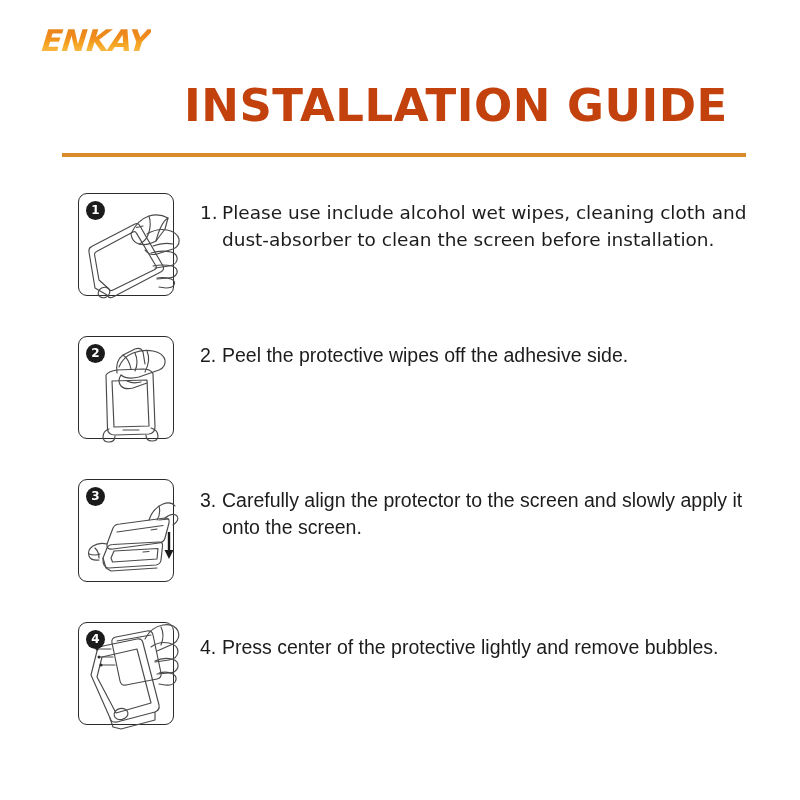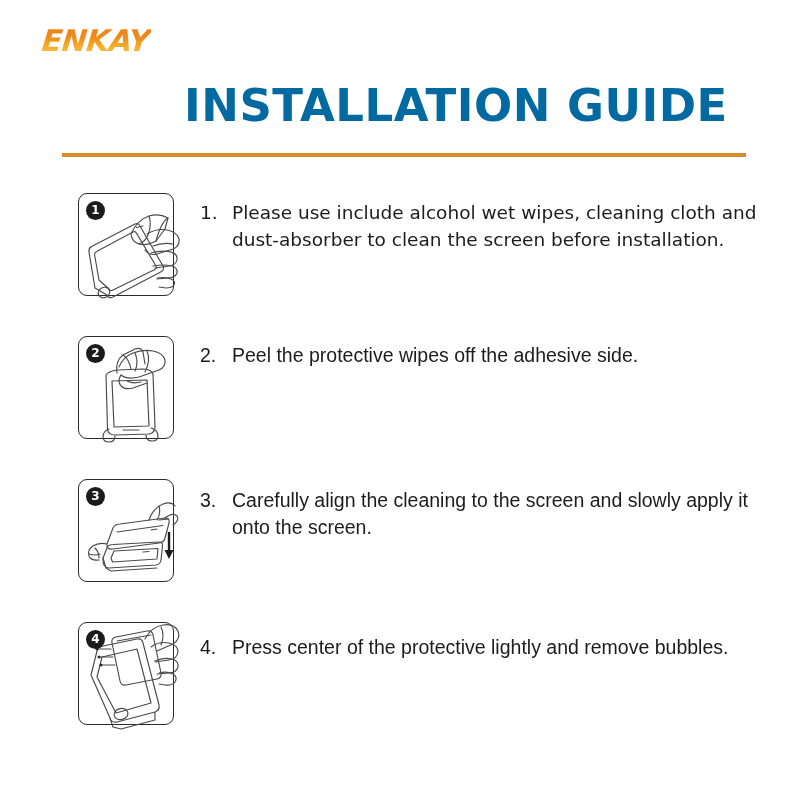--- a/index.html
+++ b/index.html
@@ -37,21 +37,21 @@
 
   
   .page-title {
     position: absolute;
     left: 184px;
     top: 82px;
     font-family: "DejaVu Sans", sans-serif;
     font-size: 45px;
     font-weight: 700;
     letter-spacing: 0.5px;
-    color: #0369a1;
+    color: #c2410c;
     line-height: 1.05;
     white-space: nowrap;
   }
 
   .title-rule {
     position: absolute;
     left: 62px;
     top: 153px;
     width: 684px;
     height: 4px;
@@ -120,21 +120,21 @@
     font-size: 19.5px;
     line-height: 27px;
     color: #1c1c1c;
   }
   .step-text .num {
     float: left;
     width: 22px;
   }
   .step-text .body {
     display: block;
-    margin-left: 32px;
+    margin-left: 22px;
   }
   
   .step-1 .step-text { font-family: "DejaVu Sans", sans-serif; font-size: 18.5px; }
   .step-2 .step-text,
   .step-3 .step-text,
   .step-4 .step-text { font-family: "Liberation Sans", sans-serif; }
 
   .step-3 .step-text { top: 8px; }
   .step-4 .step-text { top: 10px; line-height: 31px; }
 </style>
@@ -241,21 +241,21 @@
         </g>
 
         <g>
           <path d="M96 58 L96 78" stroke="#1b1b1b" stroke-width="2.4" stroke-linecap="butt" fill="none"></path>
           <path d="M91.5 76 L96 85 L100.5 76 Z" fill="#1b1b1b"></path>
         </g>
       </svg>
     </div>
     <div class="step-text">
       <span class="num">3.</span>
-      <span class="body">Carefully align the cleaning to  the screen and slowly apply it onto the screen.</span>
+      <span class="body">Carefully align the protector to  the screen and slowly apply it onto the screen.</span>
     </div>
   </div>
 
   <div class="step step-4">
     <div class="step-figure">
       <div class="badge-num">4</div>
       <svg viewBox="0 0 108 115">
         <g fill="none" stroke="#4a4a4a" stroke-width="1.15" stroke-linejoin="round" stroke-linecap="round">
 
           <path d="M18 58 L24 34 Q25 30 30 29 L64 22 Q69 21 70 26 L86 88 Q87 93 82 95 L44 105 Q38 106 37 101 Z"></path>

